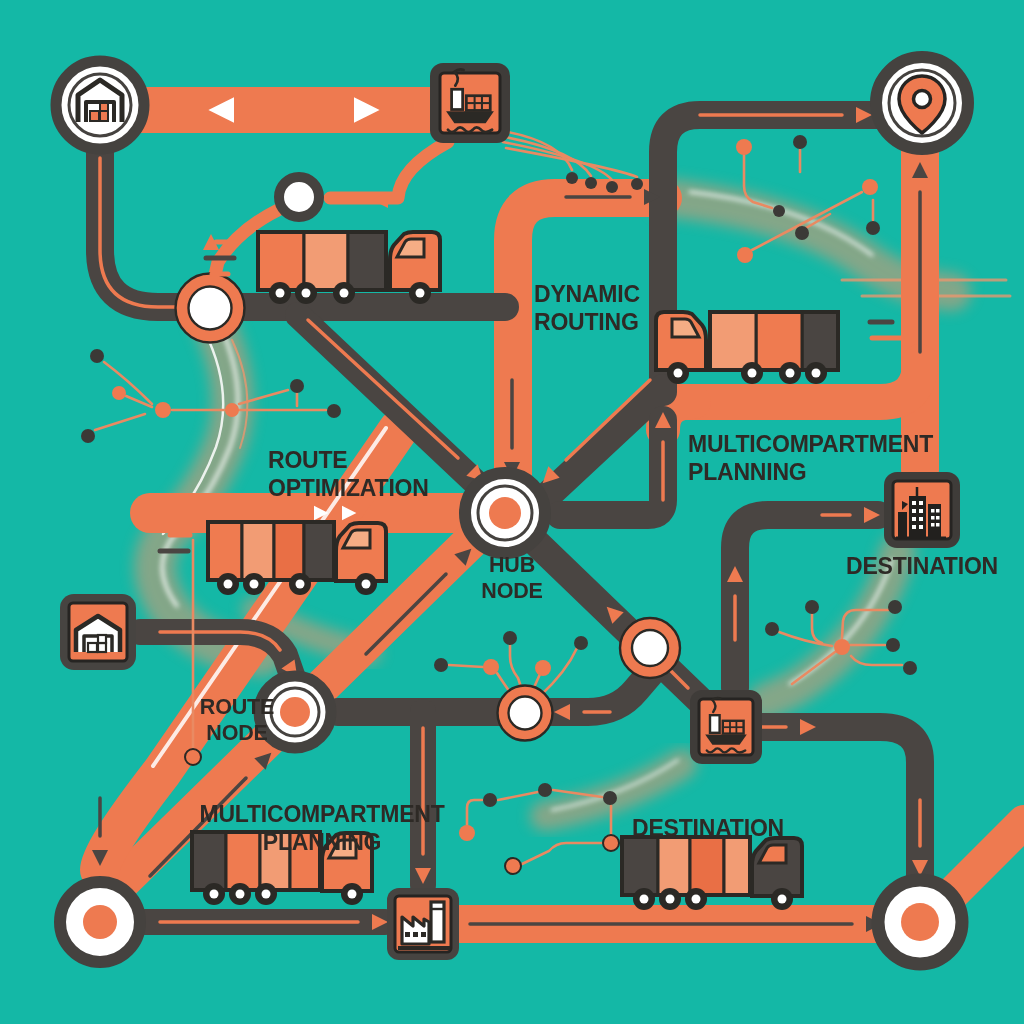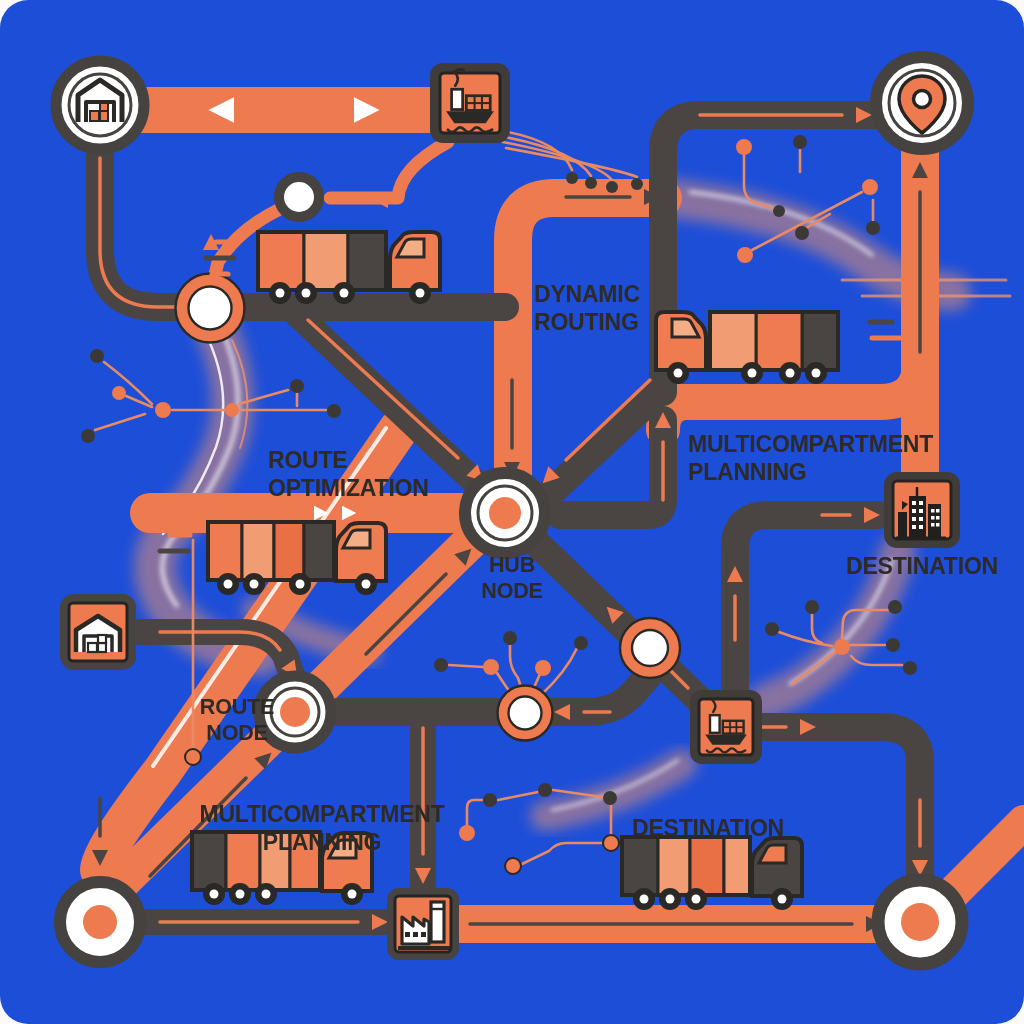--- a/index.html
+++ b/index.html
@@ -1,16 +1,16 @@
 <!DOCTYPE html>
 <html><head>
 <meta charset="utf-8">
 <style>
   html,body{margin:0;padding:0;background:#fbfaf8;}
-  .stage{width:1024px;height:1024px;position:relative;background:#1d4ed8;overflow:hidden;border-radius:28px;}
+  .stage{width:1024px;height:1024px;position:relative;background:#14b8a6;overflow:hidden;}
   svg{display:block;}
   
   .rdk{stroke:#4A4542;fill:none;stroke-linejoin:round;stroke-linecap:round;}
   .rog{stroke:#EE7A50;fill:none;stroke-linejoin:round;stroke-linecap:round;}
   .thin-o{stroke:#EE7A50;fill:none;stroke-width:3.5;stroke-linecap:round;}
   .thin-d{stroke:#4A4542;fill:none;stroke-width:3.5;stroke-linecap:round;}
   .cir{stroke:#E98A62;fill:none;stroke-width:2.6;stroke-linecap:round;}
   .glow{stroke:#F2956C;fill:none;stroke-linecap:round;opacity:.5;}
   .streak-w{stroke:#ffffff;fill:none;stroke-linecap:round;opacity:.85;}
   .streak-o{stroke:#F2956C;fill:none;stroke-linecap:round;opacity:.75;}

